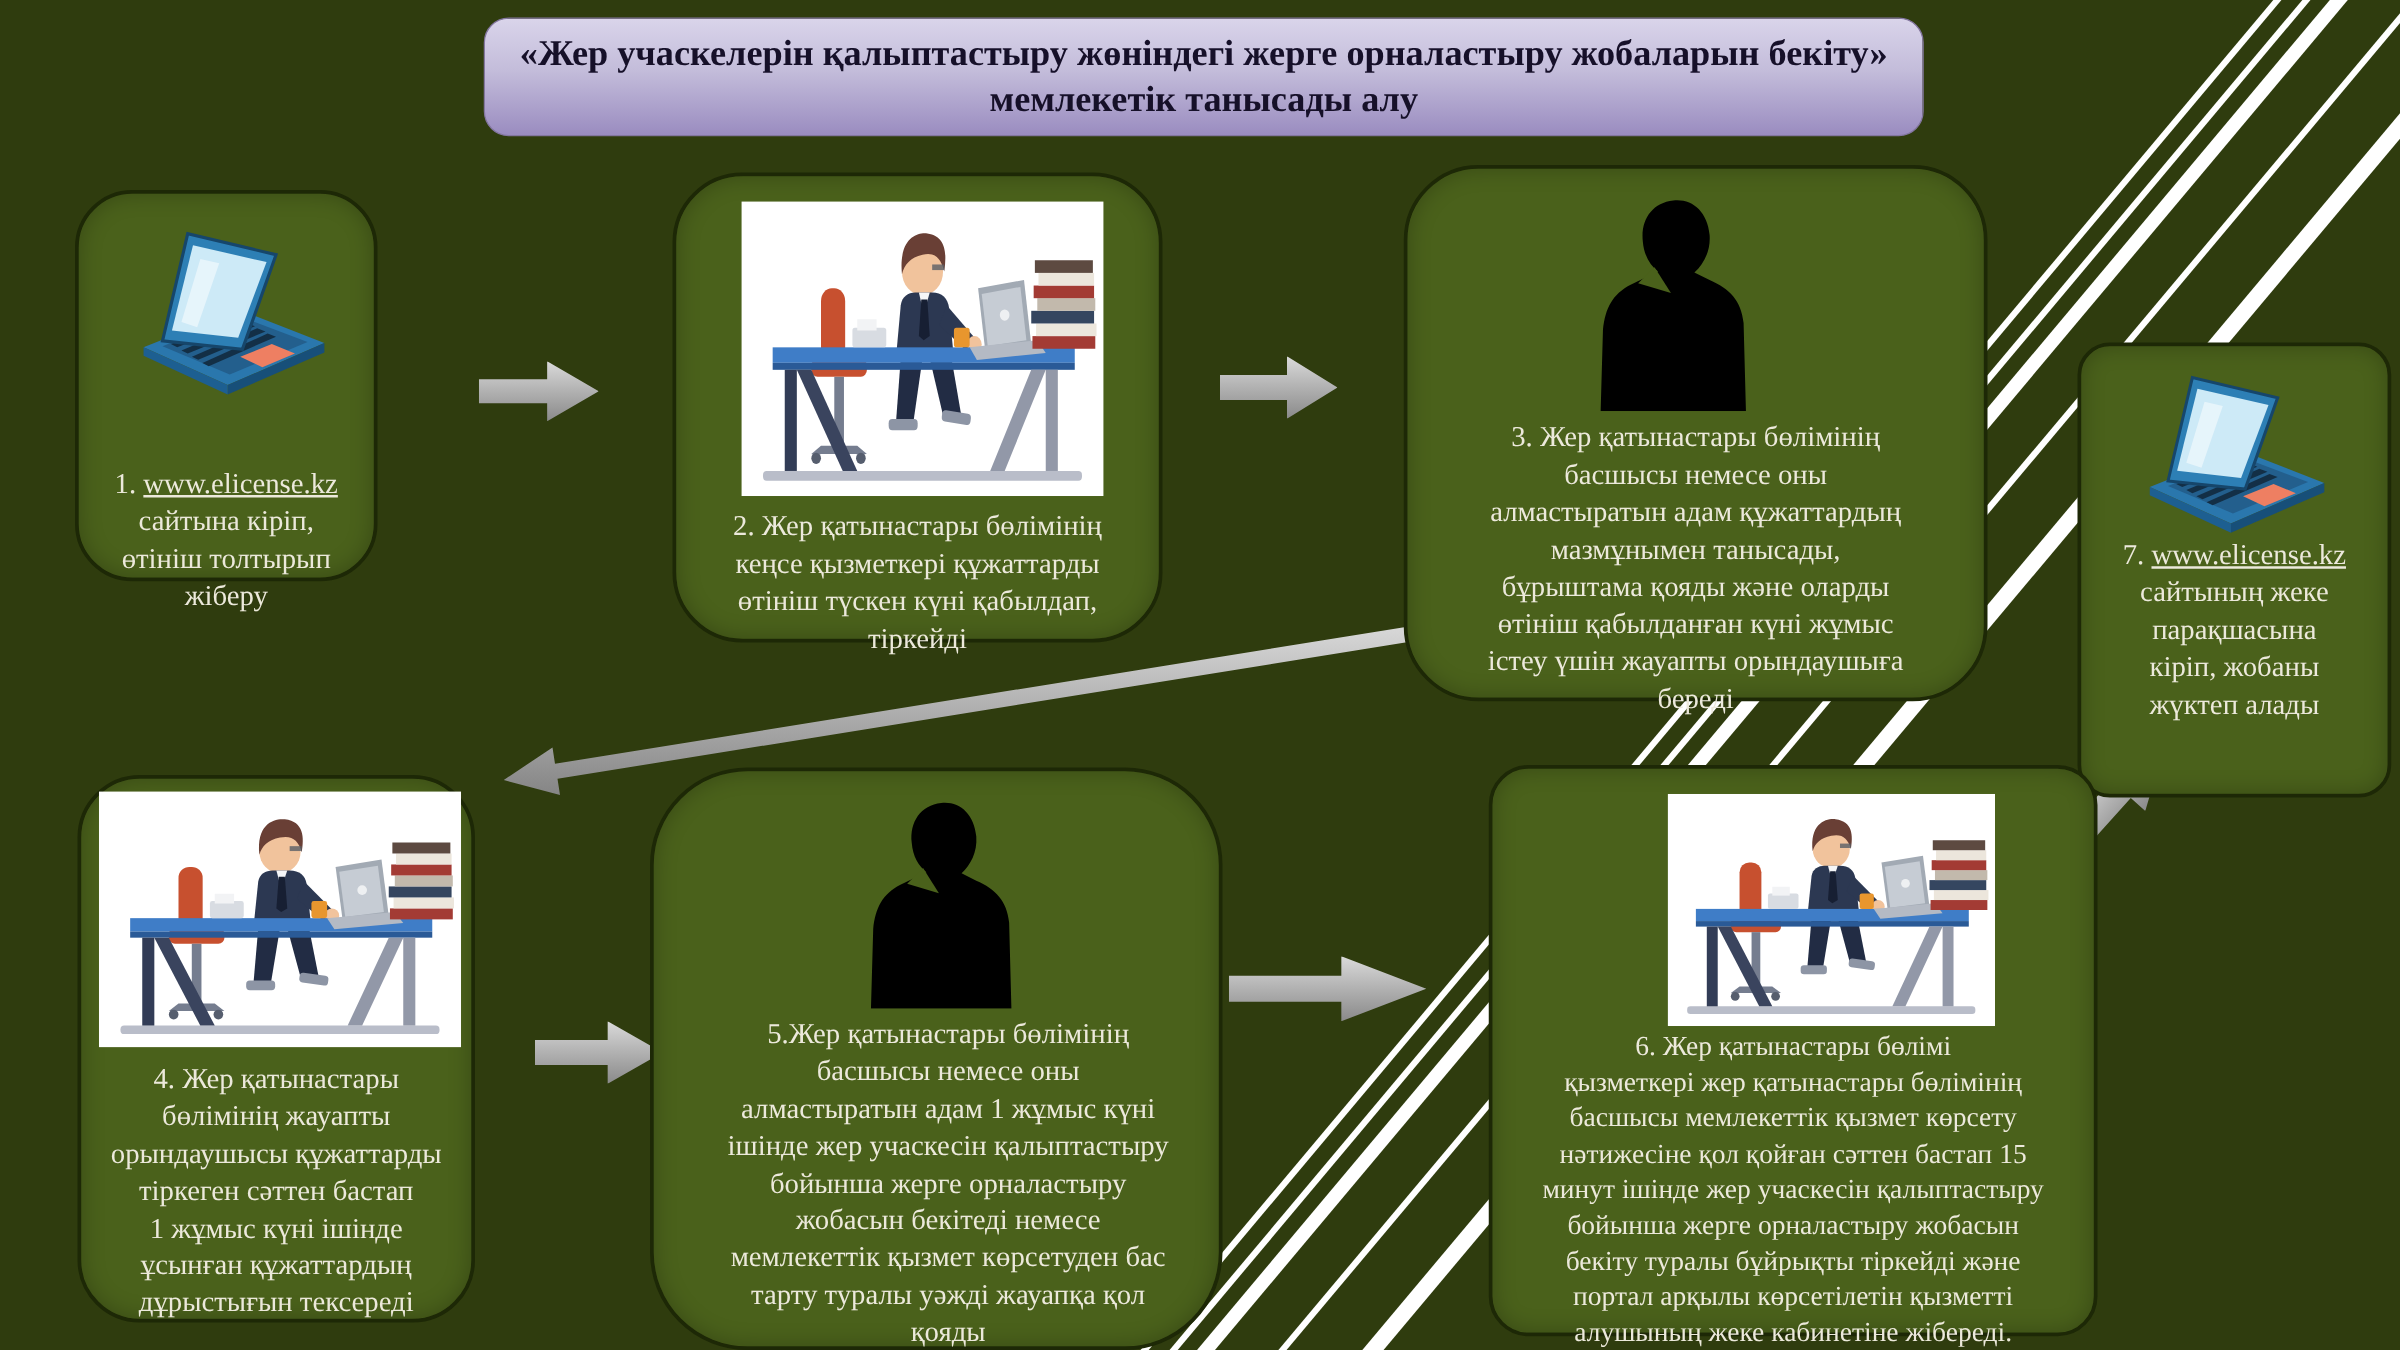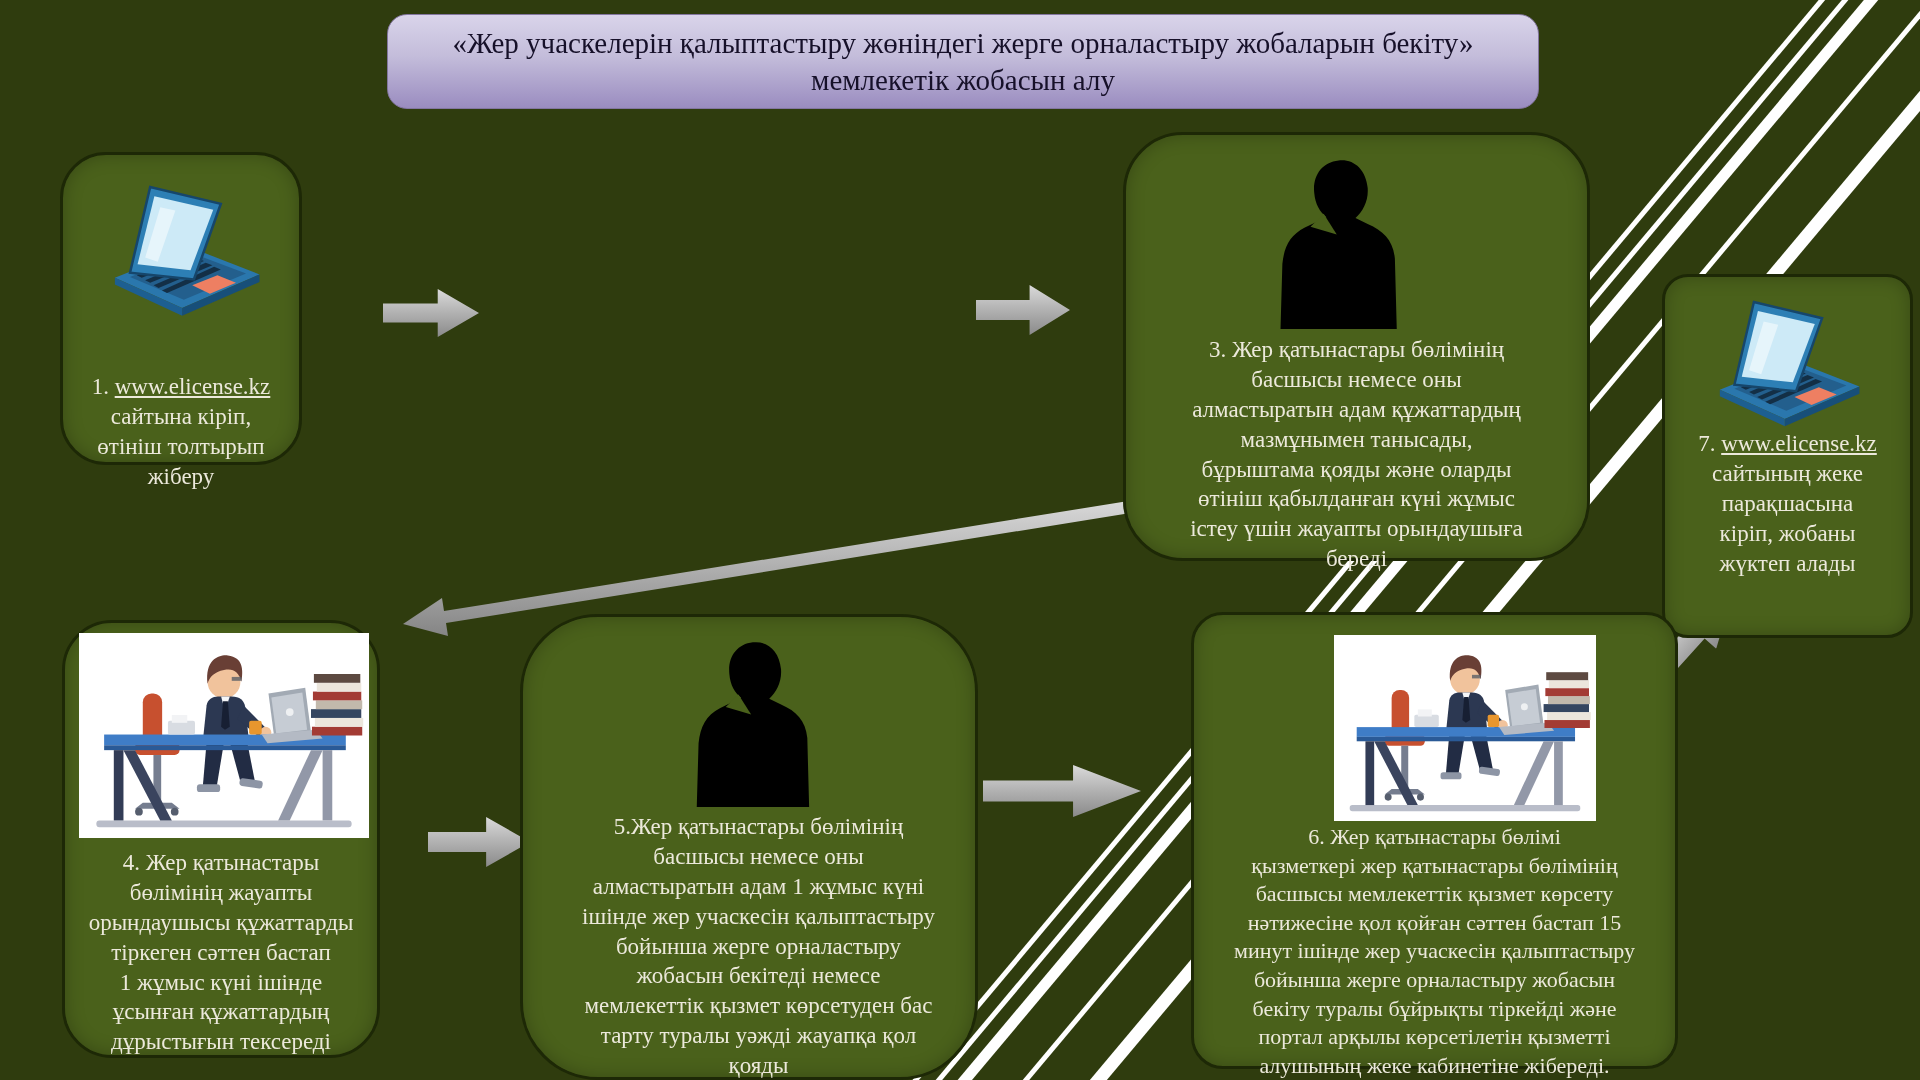--- a/index.html
+++ b/index.html
@@ -17,21 +17,21 @@
   .card .pic svg{display:block;width:100%;height:100%;}
   .btext{position:absolute;left:0;right:0;text-align:center;color:#ece9db;
          font-size:23px;line-height:1.3;padding:0 8px;}
   .pre{white-space:pre-line;}
   .lnk{color:#ece9db;text-decoration:underline;cursor:pointer;}
   
   #title{position:absolute;left:387px;top:14px;width:1150px;height:93px;z-index:4;
          background:linear-gradient(180deg,#d9d4ea 0%,#c3bcda 45%,#9a8cc0 100%);
          border:1px solid #83769f;border-radius:20px;
          display:flex;flex-direction:column;justify-content:center;align-items:center;
-         color:#161029;font-weight:normal;font-size:29px;line-height:1.25;text-align:center;}
+         color:#161029;font-weight:bold;font-size:29px;line-height:1.25;text-align:center;}
   #arrow-long{position:absolute;left:393px;top:492px;width:770px;height:150px;z-index:2;}
   .a-rot{transform:rotate(-48deg);}
 </style>
 </head>
 <body>
 
 <div id="stage">
 
   <svg width="0" height="0" style="position:absolute" aria-hidden="true">
     <defs>
@@ -114,38 +114,49 @@
   <div class="harrow" style="left:976px;top:285px;width:94px;height:50px;"></div>
   <div class="harrow" style="left:428px;top:817px;width:102px;height:50px;"></div>
   <div class="harrow" style="left:983px;top:765px;width:158px;height:52px;"></div>
   <div class="harrow a-rot" style="left:1628px;top:612px;width:126px;height:52px;"></div>
   <svg id="arrow-long" viewBox="0 0 770 150">
     <polygon points="754,6 51,119 49,106 10,132 55,144 53,131 756,18" fill="url(#gGray)"></polygon>
   </svg>
 
   <div id="title">
     <div>«Жер учаскелерін қалыптастыру жөніндегі жерге орналастыру жобаларын бекіту»</div>
-    <div>мемлекетік жобасын алу</div>
+    <div>мемлекетік танысады алу</div>
   </div>
 
   <div class="card" style="left:60px;top:152px;width:242px;height:313px;border-radius:46px;">
     <div class="pic" style="left:30px;top:15px;width:185px;height:150px;">
       <svg viewBox="0 0 220 170">
           <use href="#sym-laptop"></use>
         </svg>
     </div>
     <div class="btext" style="top:217px;">
       <span>1.</span>
       <span class="lnk">www.elicense.kz</span><span class="pre">
 сайтына кіріп,
 өтініш толтырып
 жіберу</span>
     </div>
   </div>
 
+  <div class="card" style="left:538px;top:138px;width:392px;height:376px;border-radius:56px;">
+    <div class="pic" style="left:52px;top:20px;width:290px;height:236px;">
+      <svg viewBox="0 0 300 210" preserveAspectRatio="none">
+          <use href="#sym-worker"></use>
+        </svg>
+    </div>
+    <div class="btext pre" style="top:265px;">2. Жер қатынастары бөлімінің
+кеңсе қызметкері құжаттарды
+өтініш түскен күні қабылдап,
+тіркейді</div>
+  </div>
 
   <div class="card" style="left:1123px;top:132px;width:467px;height:429px;border-radius:60px;">
     <div class="pic" style="left:132px;top:22px;width:150px;height:172px;">
       <svg viewBox="0 0 160 200" preserveAspectRatio="none">
           <use href="#sym-sil"></use>
         </svg>
     </div>
     <div class="btext pre" style="top:200px;">3. Жер қатынастары бөлімінің
 басшысы немесе оны
 алмастыратын адам құжаттардың

